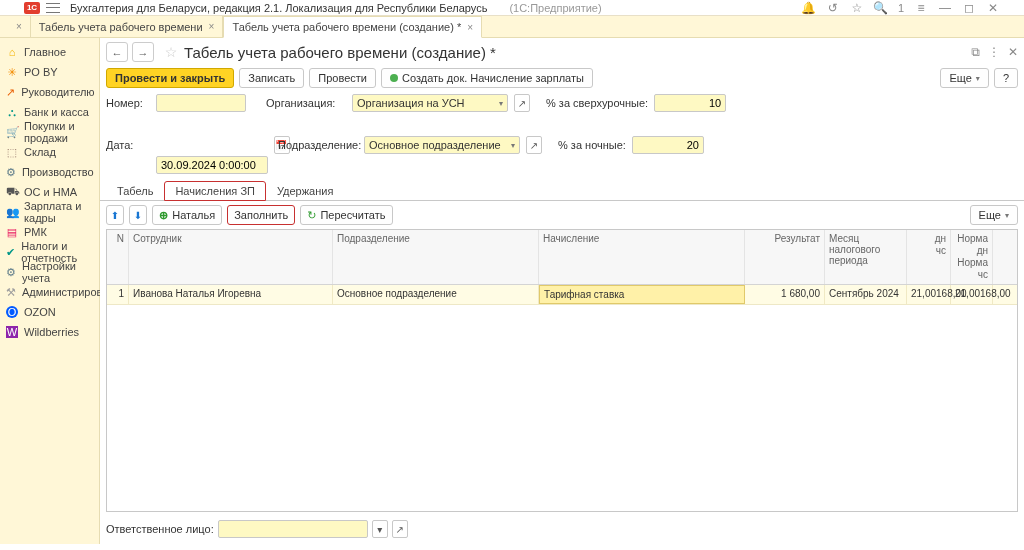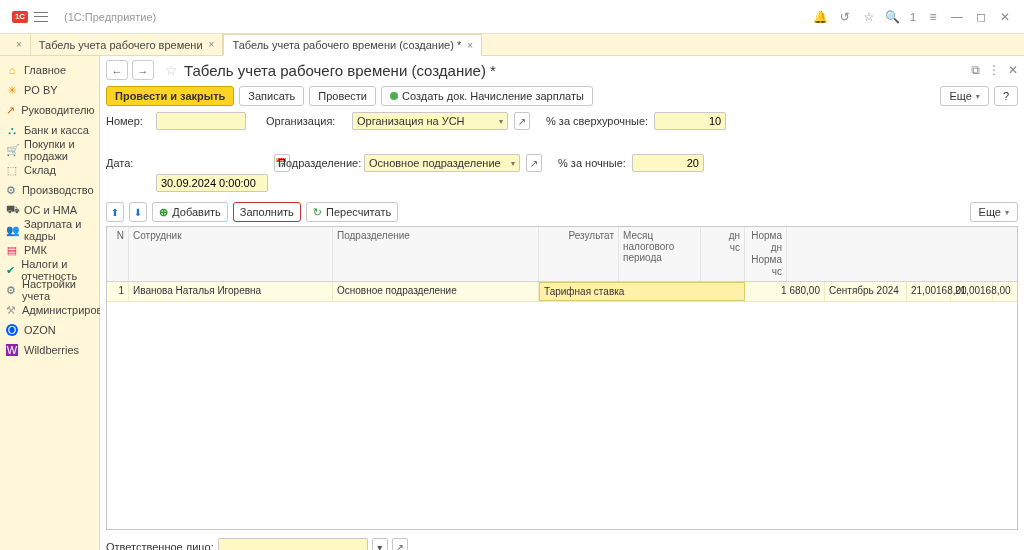--- a/index.html
+++ b/index.html
@@ -1,24 +1,24 @@
 <!DOCTYPE html>
 <html><head>
 <meta charset="utf-8">
 <style>
   * { box-sizing: border-box; margin: 0; padding: 0; font-family: Arial, sans-serif; }
   body { width: 1024px; height: 550px; background: #fff; font-size: 11px; color: #333; overflow: hidden; }
 
   
-  .titlebar { height: 34px; background: #fff; display: flex; align-items: center; padding: 0 12px; border-bottom: 1px solid #e8e0c8; }
+  .titlebar { height: 16px; background: #fff; display: flex; align-items: center; padding: 0 24px; border-bottom: 1px solid #e8e0c8; }
   .logo { width: 16px; height: 12px; background: #e23d2e; display: flex; align-items: center; justify-content: center; color: #fff; font-size: 8px; font-weight: bold; border-radius: 2px; margin-right: 6px; }
   .menu-ic { width: 14px; height: 12px; display: flex; flex-direction: column; justify-content: space-between; padding: 1px 0; margin-right: 10px; cursor: pointer; }
   .menu-ic span { height: 1px; background: #777; }
   .title-main { color: #333; font-size: 11px; }
-  .title-sub { color: #999; margin-left: 6px; font-size: 11px; }
+  .title-sub { color: #999; margin-left: 22px; font-size: 11px; }
   .titlebar-right { margin-left: auto; display: flex; align-items: center; gap: 10px; }
   .titlebar-right .ic { width: 14px; height: 14px; color: #888; display: flex; align-items: center; justify-content: center; font-size: 12px; cursor: pointer; }
   .titlebar-right .txt { font-size: 11px; color: #888; }
 
   
   .tabbar { height: 22px; background: #fff7d7; display: flex; align-items: stretch; border-bottom: 1px solid #e6dcb2; padding-left: 2px; }
   .tab { display: flex; align-items: center; padding: 0 8px; border-right: 1px solid #e6dcb2; font-size: 11px; color: #444; cursor: pointer; max-width: 260px; }
   .tab.active { background: #fff; border-top: 1px solid #e6dcb2; border-left: 1px solid #e6dcb2; border-bottom: 1px solid #fff; margin-bottom: -1px; }
   .tab .x { margin-left: 6px; color: #888; font-size: 10px; }
 
@@ -90,20 +90,21 @@
 </head>
 <body>
 
 <div class="titlebar">
   <div class="logo">1C</div>
   <div class="menu-ic">
       <span></span>
       <span></span>
       <span></span>
     </div>
+  <span class="title-main">Бухгалтерия для Беларуси, редакция 2.1. Локализация для Республики Беларусь</span>
   <span class="title-sub">(1С:Предприятие)</span>
   <div class="titlebar-right">
     <span class="ic">🔔</span>
     <span class="ic">↺</span>
     <span class="ic">☆</span>
     <span class="ic">🔍</span>
     <span class="txt">1</span>
     <span class="ic">≡</span>
     <span class="ic">—</span>
     <span class="ic">◻</span>
@@ -254,31 +255,36 @@
             <span>Основное подразделение</span>
             <span class="chev">▾</span>
           </div>
         <div class="inpbtn">↗</div>
         <span style="width:4px"></span>
         <span class="lbl">% за ночные:</span>
         <input class="inp num" value="20" style="">
       </div>
     </div>
 
+    <div class="innertabs">
+      <div class="itab"><span>Табель</span></div>
+      <div class="itab active highlight"><span>Начисления ЗП</span></div>
+      <div class="itab"><span>Удержания</span></div>
+    </div>
 
     <div class="toolbar2">
       <div class="arrowbtn">
           <span class="arr-up">⬆</span>
         </div>
       <div class="arrowbtn">
           <span class="arr-dn">⬇</span>
         </div>
       <div class="btn sm">
           <span class="green-plus">⊕</span>
-          <span>Добавить</span>
+          <span>Наталья</span>
         </div>
       <div class="btn sm highlight">
           <span>Заполнить</span>
         </div>
       <div class="btn sm">
           <span style="color:#2e9a2e">↻</span>
           <span>Пересчитать</span>
         </div>
       <div class="actionbar-right">
         <div class="btn">
@@ -286,20 +292,21 @@
             <span class="chev">▾</span>
           </div>
       </div>
     </div>
 
     <div class="grid">
       <div class="ghead">
         <div class="gcell col-n">N</div>
         <div class="gcell col-emp">Сотрудник</div>
         <div class="gcell col-dep">Подразделение</div>
+        <div class="gcell col-acc">Начисление</div>
         <div class="gcell col-res">Результат</div>
         <div class="gcell col-per">Месяц налогового периода</div>
         <div class="gcell col-d stack">
           <span>дн</span>
             <span>чс</span>
         </div>
         <div class="gcell col-norm stack">
           <span>Норма дн</span>
             <span>Норма чс</span>
         </div>

